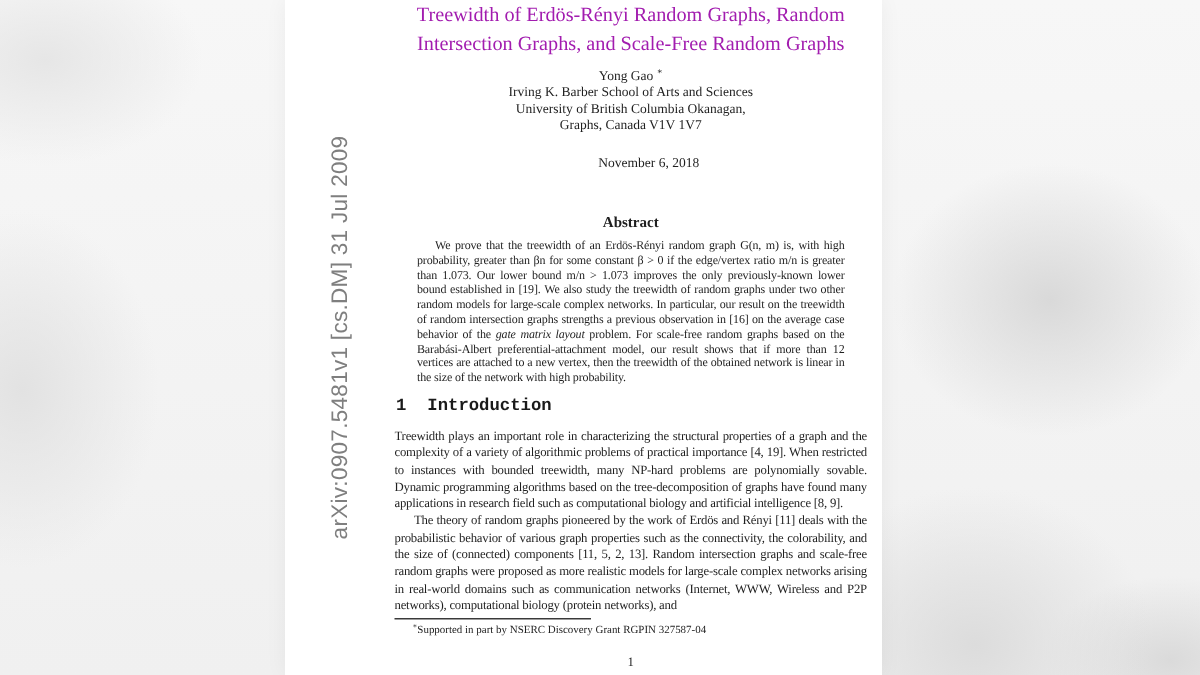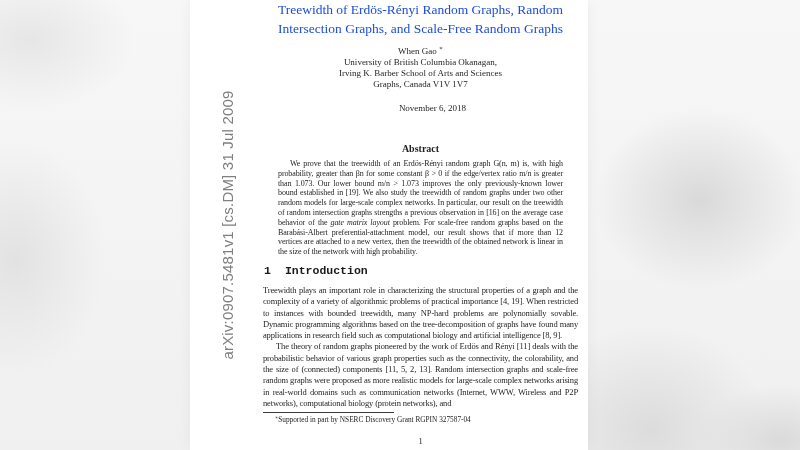--- a/index.html
+++ b/index.html
@@ -35,21 +35,21 @@
   }
   .content {
     position: absolute; left: 73px; top: 0;
     width: 315px; height: 450px;
     color: #1f1f1f;
   }
   .title {
     position: absolute; top: 1px; left: 0; width: 100%;
     text-align: center;
     font-size: 13.5px; line-height: 18.5px;
-    color: #1d4ed8;
+    color: #a21caf;
   }
   .authorblock {
     position: absolute; top: 43px; left: 0; width: 100%;
     text-align: center;
     font-size: 9px; line-height: 11px;
   }
   .mark { font-size: 0.65em; vertical-align: super; }
   .date {
     position: absolute; top: 103px; left: 12px; width: 100%;
     text-align: center; font-size: 9px;
@@ -104,23 +104,23 @@
   <div class="watermark">arXiv:0907.5481v1  [cs.DM]  31 Jul 2009</div>
 
   <div class="content">
 
     <div class="title">
       <div>Treewidth of Erdös-Rényi Random Graphs, Random</div>
       <div>Intersection Graphs, and Scale-Free Random Graphs</div>
     </div>
 
     <div class="authorblock">
-      <div><span>When Gao</span> <span class="mark">∗</span></div>
+      <div><span>Yong Gao</span> <span class="mark">∗</span></div>
+      <div>Irving K. Barber School of Arts and Sciences</div>
       <div>University of British Columbia Okanagan,</div>
-      <div>Irving K. Barber School of Arts and Sciences</div>
       <div>Graphs, Canada V1V 1V7</div>
     </div>
 
     <div class="date">November 6, 2018</div>
 
     <div class="abs-head">Abstract</div>
 
     <div class="abs-body"><span>We prove that the treewidth of an Erdös-Rényi random graph G(n, m) is, with high probability, greater than βn for some constant β &gt; 0 if the edge/vertex ratio m/n is greater than 1.073. Our lower bound m/n &gt; 1.073 improves the only previously-known lower bound established in [19]. We also study the treewidth of random graphs under two other random models for large-scale complex networks. In particular, our result on the treewidth of random intersection graphs strengths a previous observation in [16] on the average case behavior of the </span><i>gate matrix layout</i><span> problem. For scale-free random graphs based on the Barabási-Albert preferential-attachment model, our result shows that if more than 12 vertices are attached to a new vertex, then the treewidth of the obtained network is linear in the size of the network with high probability.</span></div>
 
     <div class="sec-head">

